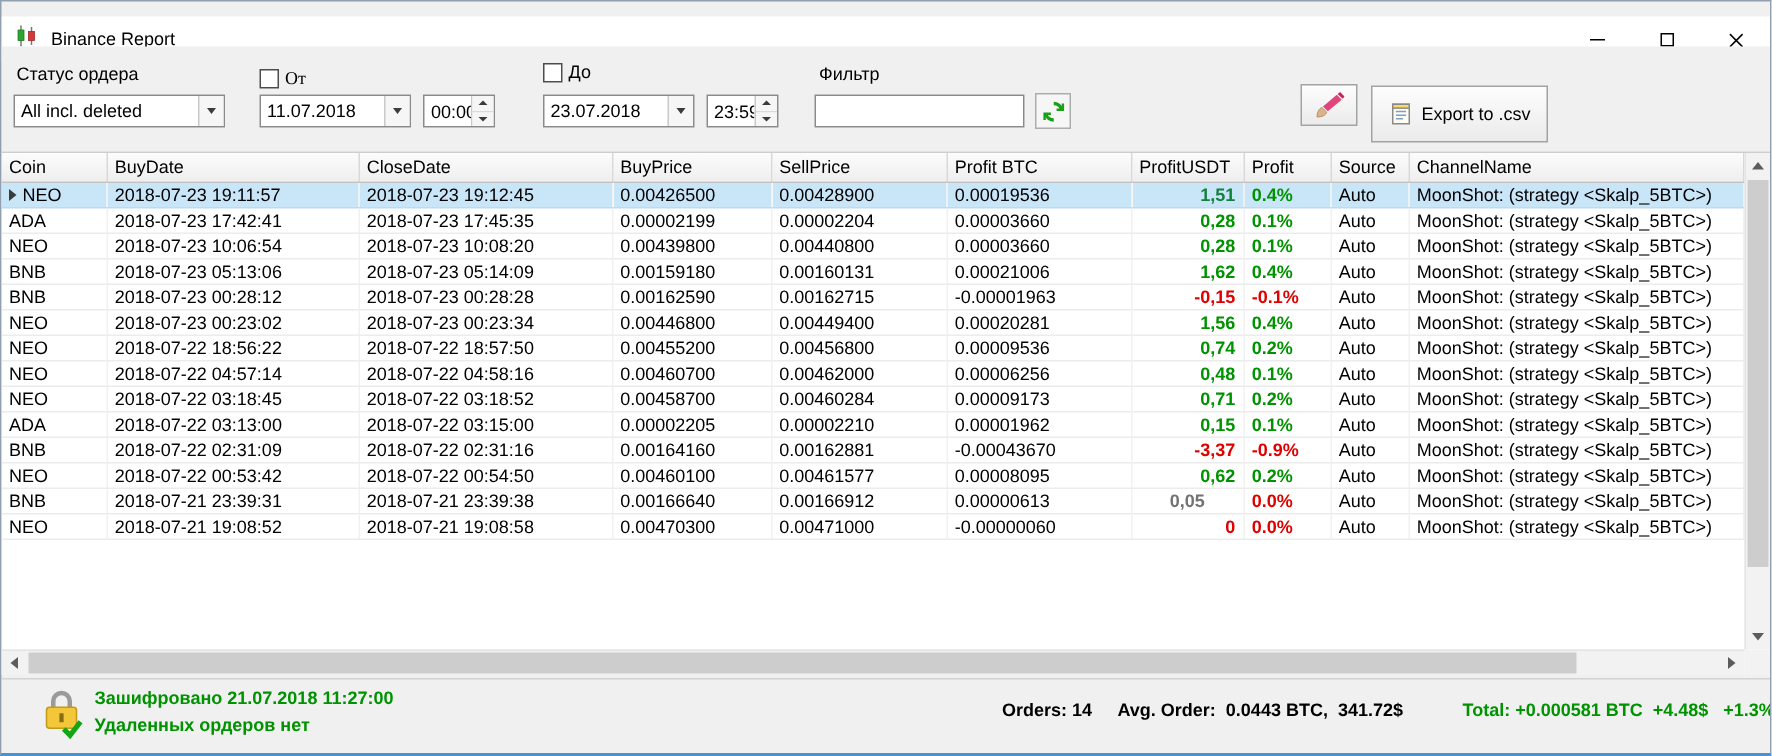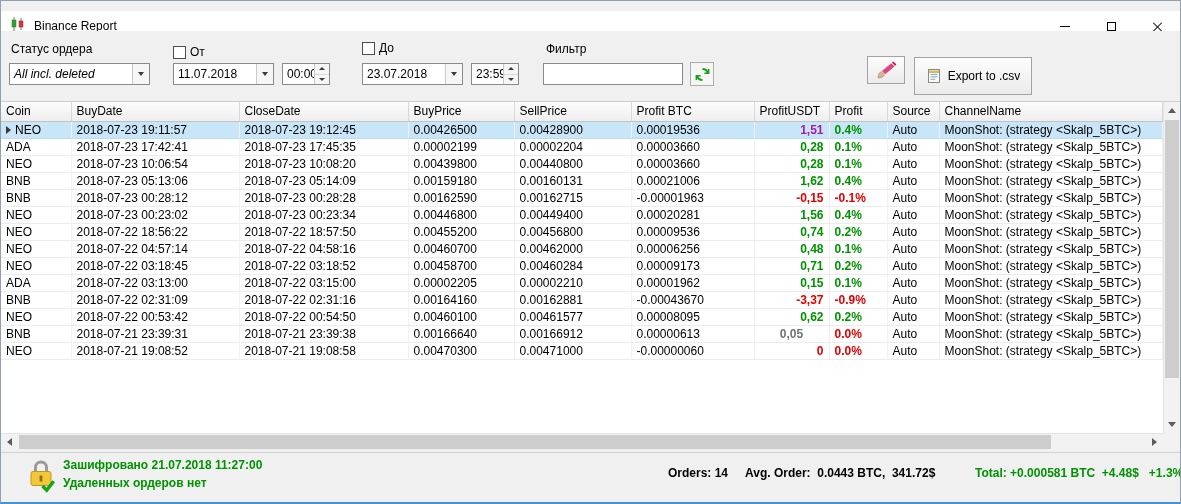--- a/index.html
+++ b/index.html
@@ -116,28 +116,28 @@
           <span class="glyph-max"></span>
         </div>
       <div class="win-btn">
           <span class="glyph-close"></span>
         </div>
     </div>
   </div>
 
   <div class="toolbar">
     <span class="tb-label" style="left:10px; top:11px;">Статус ордера</span>
-    <div class="editor" style="left:8px; top:32px; width:141px;font-style:italic;">
+    <div class="editor" style="left:8px; top:32px; width:141px;">
       <span class="combo-text">All incl. deleted</span>
       <span class="drop-btn">
           <span class="tri tri-dn-sm"></span>
         </span>
     </div>
 
-    <div class="check-group" style="left:172px; top:14px;">
+    <div class="check-group" style="left:172px; top:14px;font-family:Liberation Serif, serif;">
       <span class="checkbox"></span>
       <span>От</span>
     </div>
     <div class="editor" style="left:172px; top:32px; width:101px;">
       <input readonly="" value="11.07.2018" style="">
       <span class="drop-btn">
           <span class="tri tri-dn-sm"></span>
         </span>
     </div>
     <div class="editor" style="left:281px; top:32px; width:48px;">
@@ -236,21 +236,21 @@
             </tr>
           </thead>
         <tbody>
             <tr class="selected">
               <td class="with-marker" style="background: rgb(201, 229, 248);"><span class="row-marker"></span>NEO</td>
               <td style="background: rgb(201, 229, 248);">2018-07-23 19:11:57</td>
               <td style="background: rgb(201, 229, 248);">2018-07-23 19:12:45</td>
               <td style="background: rgb(201, 229, 248);">0.00426500</td>
               <td style="background: rgb(201, 229, 248);">0.00428900</td>
               <td style="background: rgb(201, 229, 248);">0.00019536</td>
-              <td class="right bold" style="color: #a21caf; background: rgb(201, 229, 248);">1,51</td>
+              <td class="right bold" style="color: #15803d; background: rgb(201, 229, 248);">1,51</td>
               <td class="bold" style="color: rgb(0, 147, 0); background: rgb(201, 229, 248);">0.4%</td>
               <td style="background: rgb(201, 229, 248);">Auto</td>
               <td style="background: rgb(201, 229, 248);">MoonShot: (strategy &lt;Skalp_5BTC&gt;)</td>
             </tr>
             <tr>
               <td>ADA</td>
               <td>2018-07-23 17:42:41</td>
               <td>2018-07-23 17:45:35</td>
               <td>0.00002199</td>
               <td>0.00002204</td>

